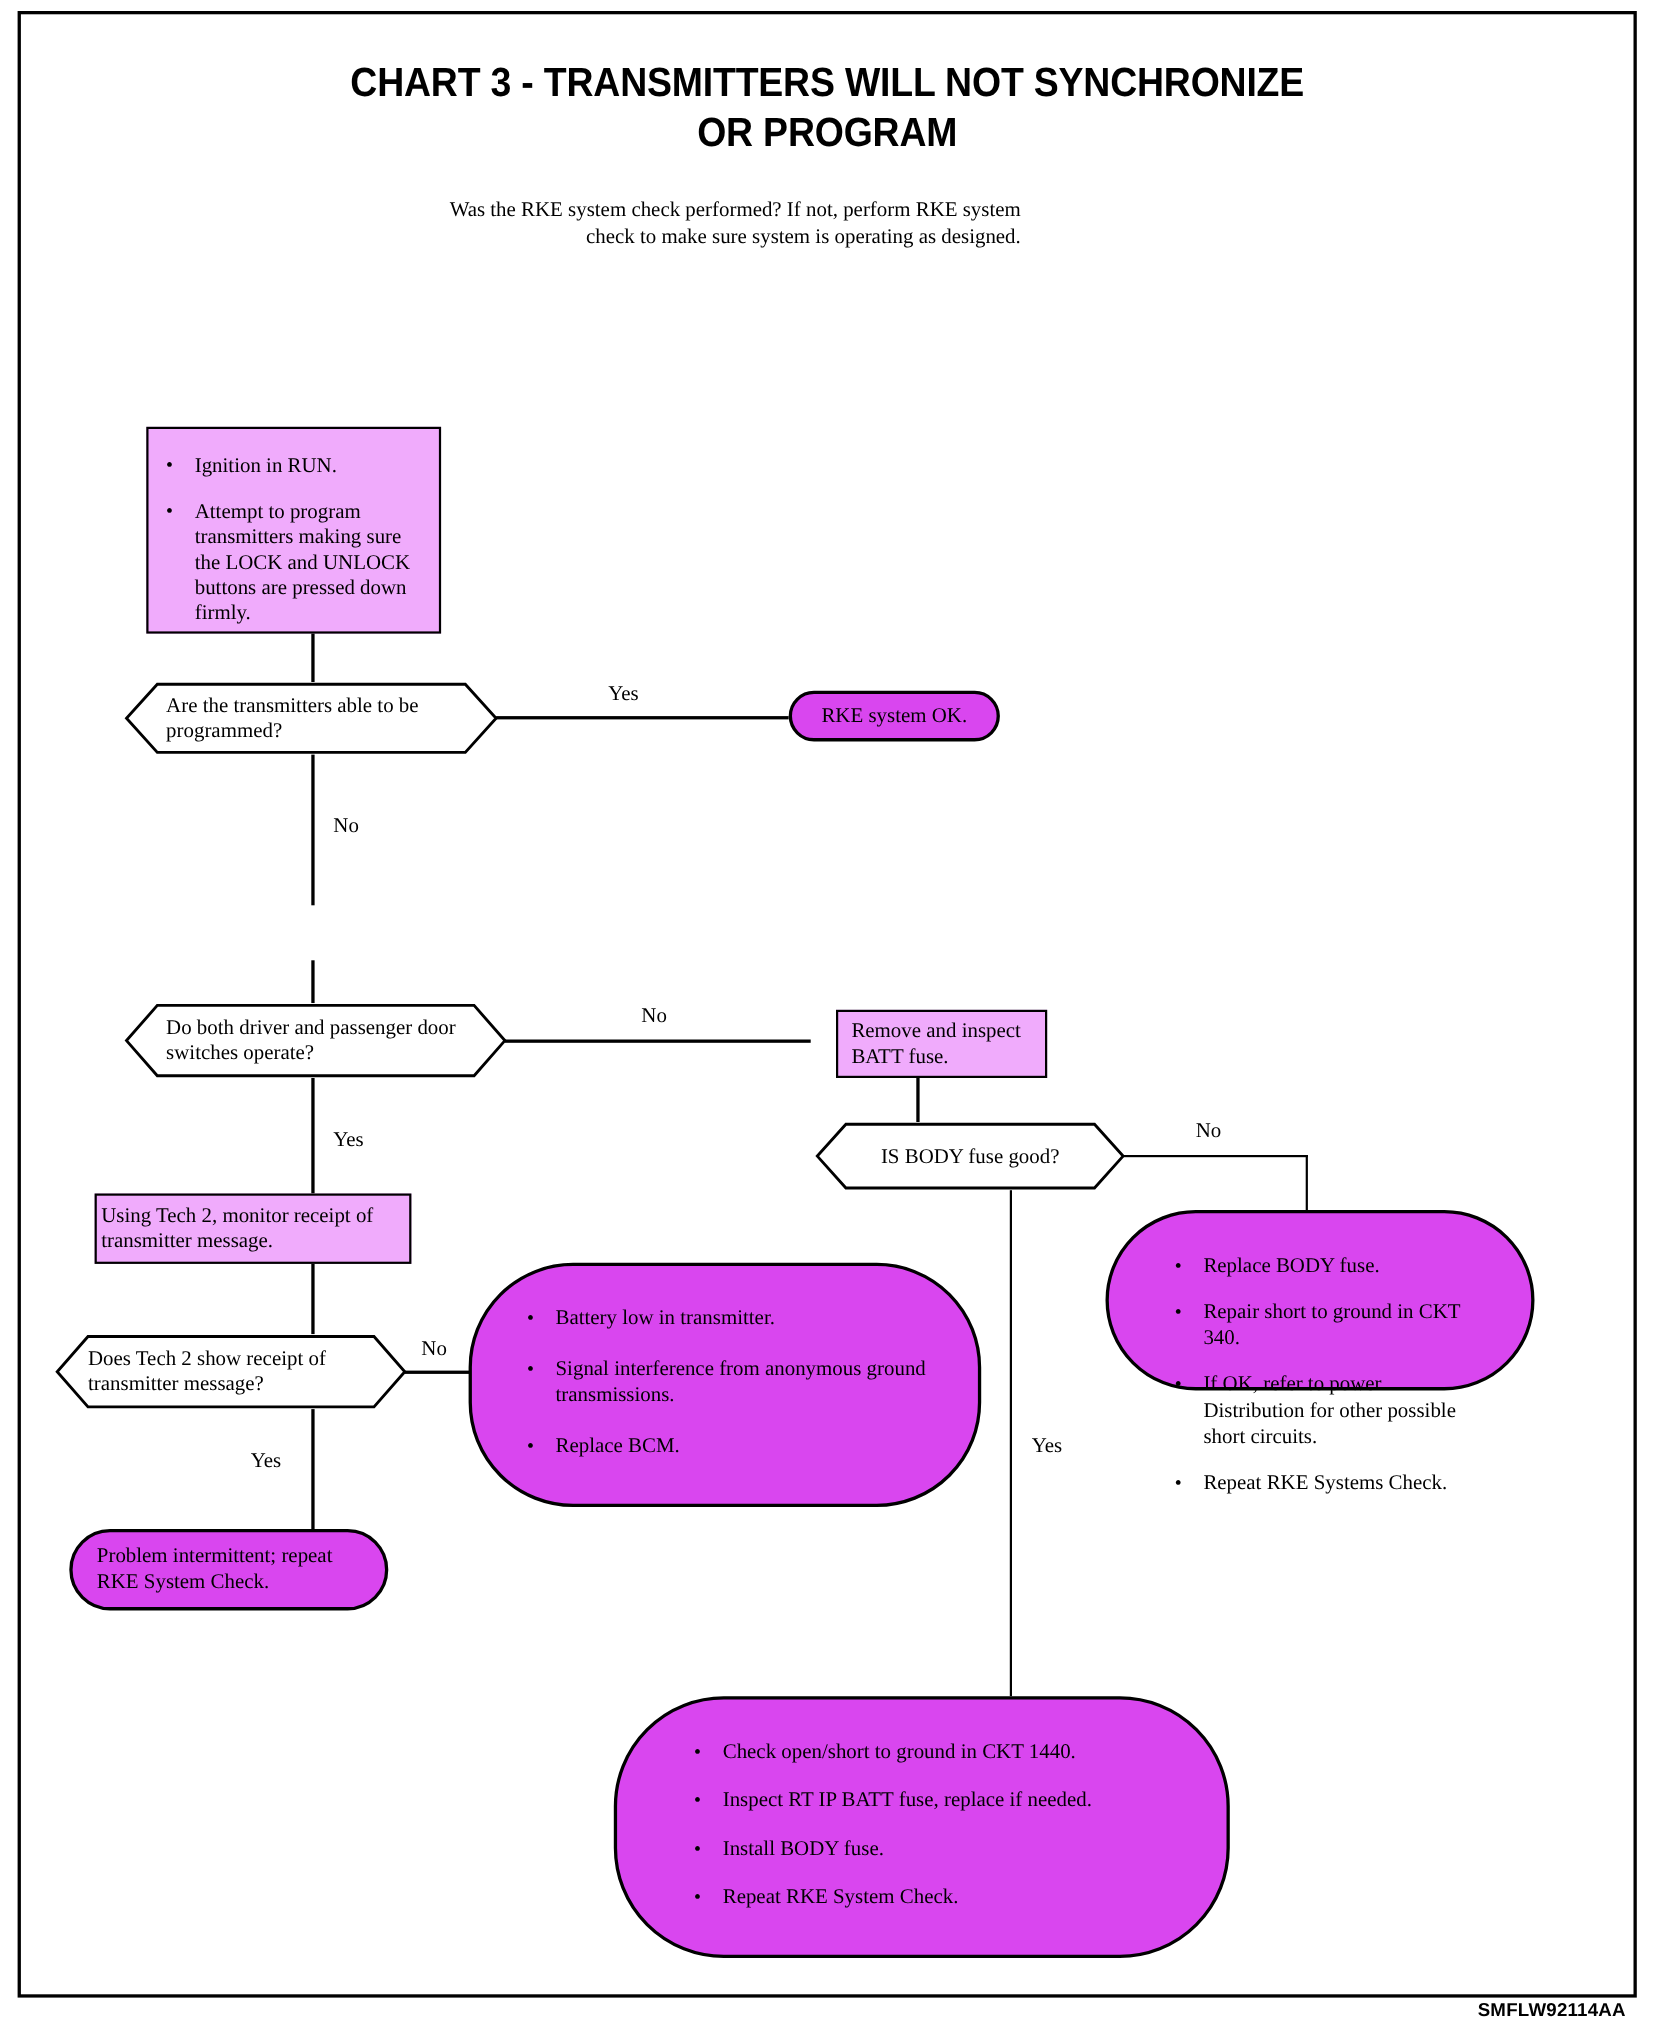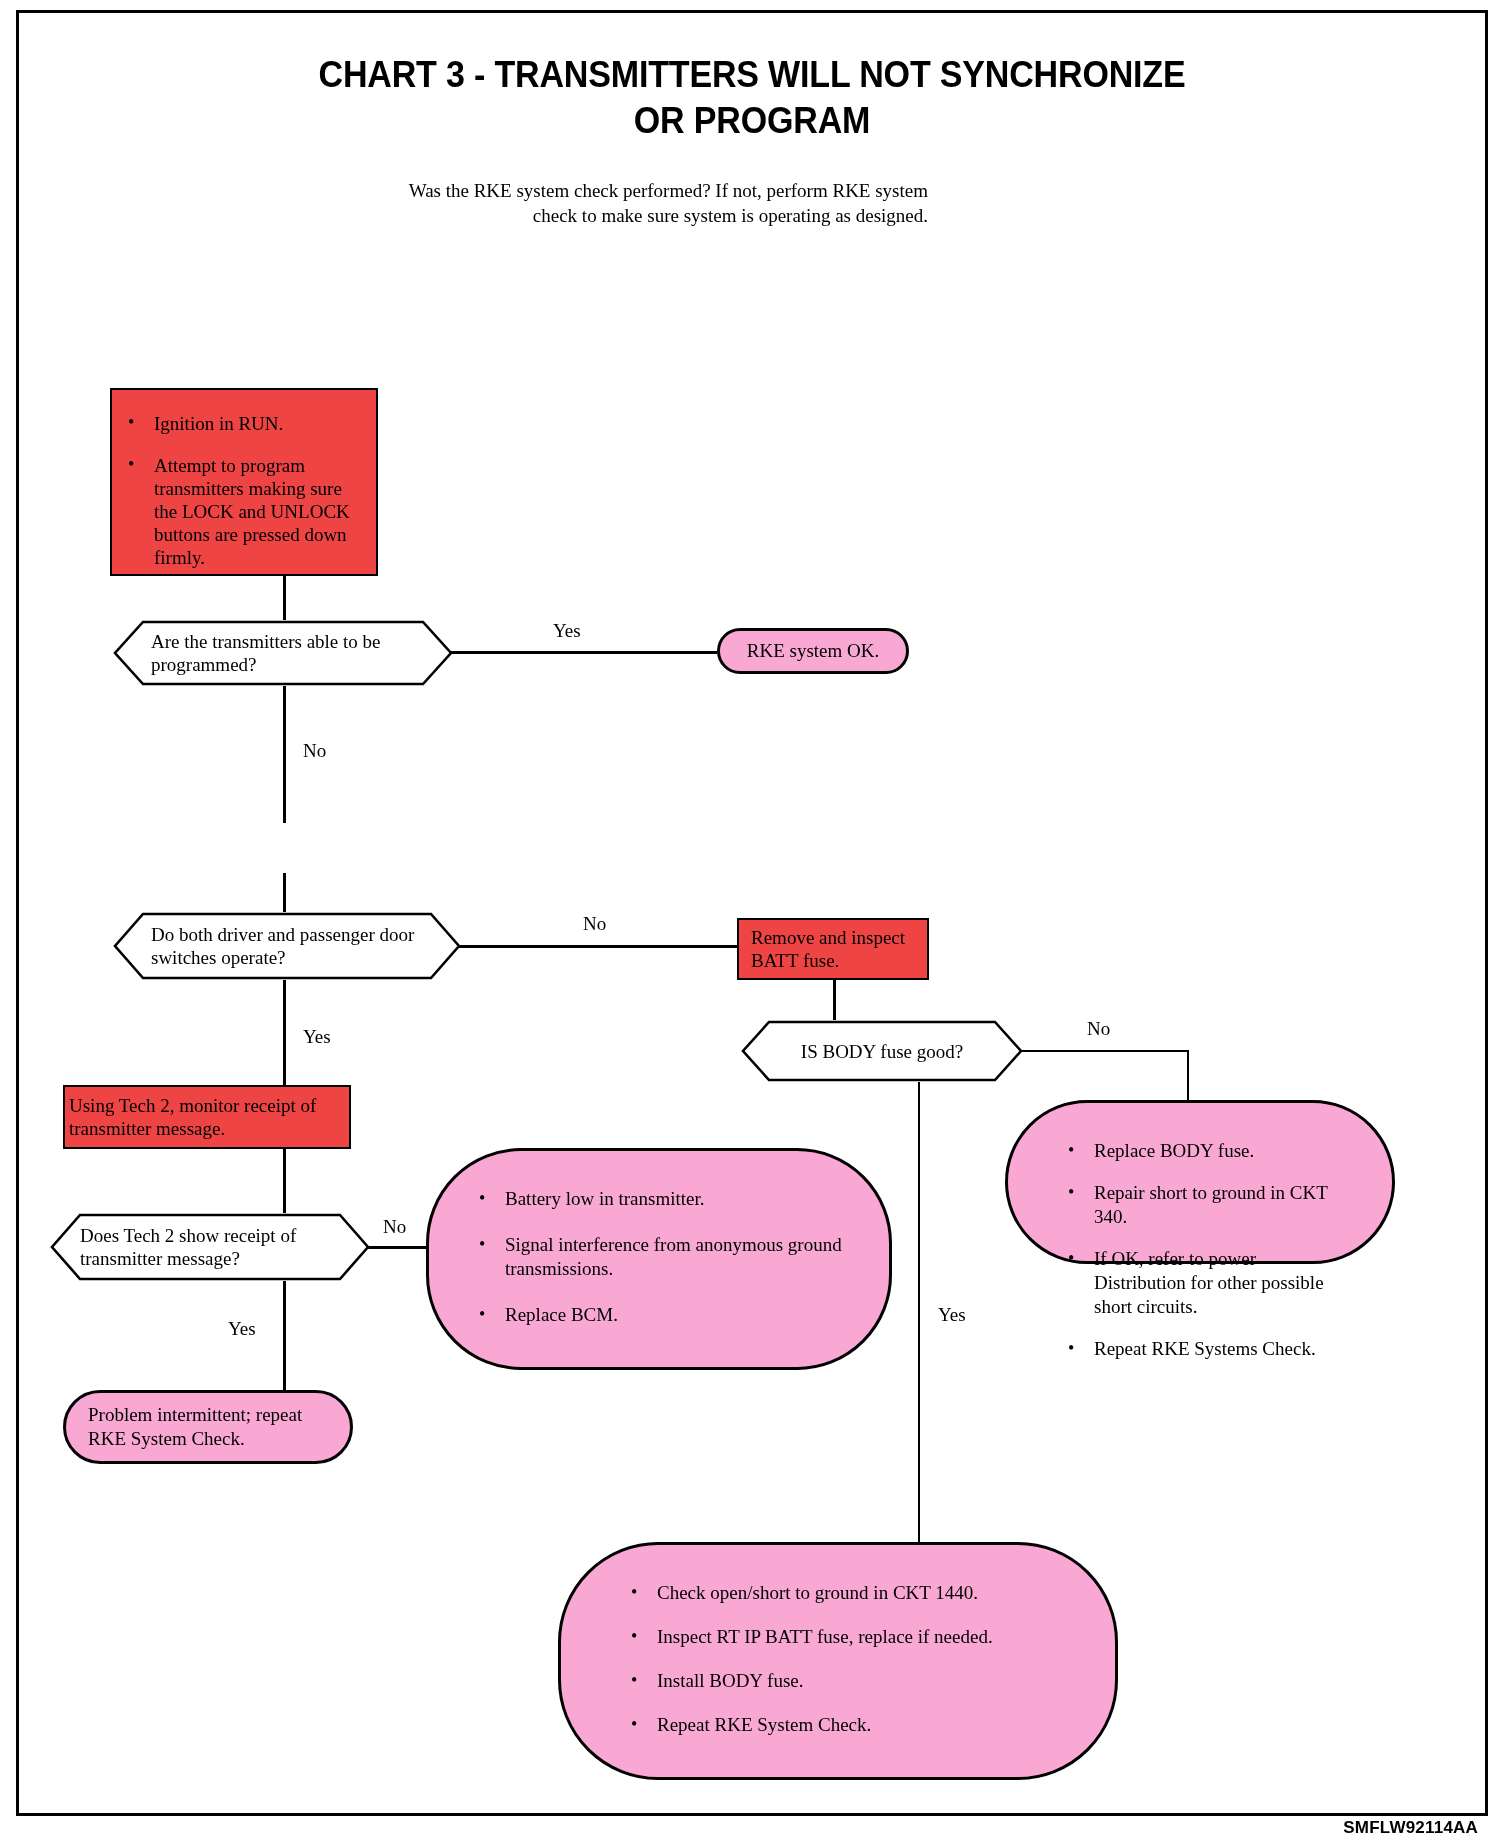--- a/index.html
+++ b/index.html
@@ -52,21 +52,22 @@
     width: 520px;
     font-size: 19px;
     line-height: 25px;
     text-align: right;
   }
 
   
   .node {
     position: absolute;
     box-sizing: border-box;
-    background: #ef4444;
+    background: #f0abfc;
+    margin-left: 23px;
   }
   .rect {
     border: 2.5px solid #000;
   }
   .rect-thin {
     border: 2px solid #000;
   }
   .node-text {
     font-size: 19px;
     line-height: 23px;
@@ -94,21 +95,21 @@
     font-size: 19px;
     line-height: 23px;
     padding: 0 38px;
     box-sizing: border-box;
   }
 
   
   .stadium {
     position: absolute;
     box-sizing: border-box;
-    background: #f9a8d4;
+    background: #d946ef;
     border: 3px solid #000;
   }
   .stadium-text {
     font-size: 19px;
     line-height: 24px;
   }
 
   
   .line-v, .line-h {
     position: absolute;

